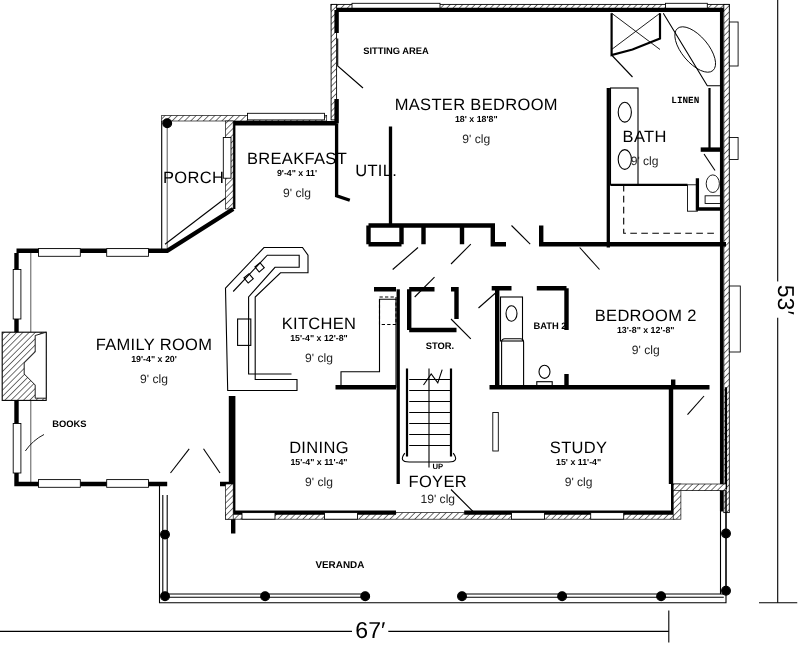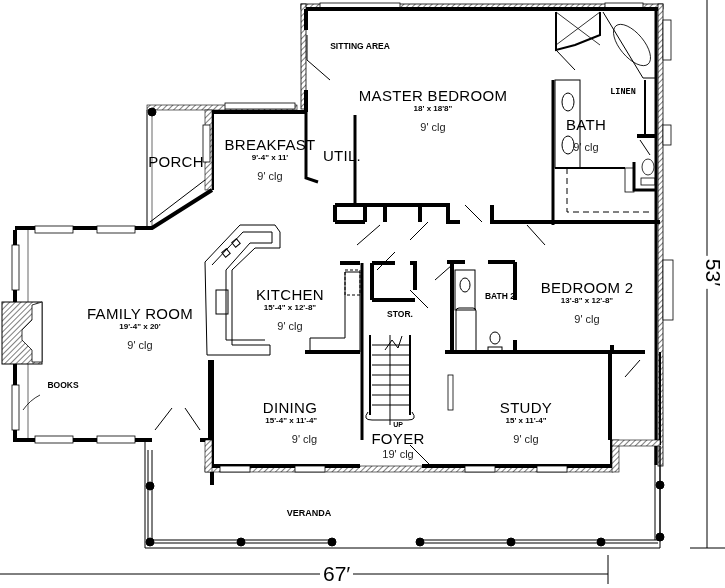--- a/index.html
+++ b/index.html
@@ -236,21 +236,21 @@
   <div class="name sm">STOR.</div>
 </div>
 <div class="lbl" style="left:500px;top:292px;">
   <div class="name sm">BATH 2</div>
 </div>
 <div class="lbl" style="left:587px;top:280px;">
   <div class="name">BEDROOM 2</div>
   <div class="dim">13'-8" x 12'-8"</div>
   <div class="clg">9' clg</div>
 </div>
-<div class="lbl" style="left:290px;top:400px;text-align:right;">
+<div class="lbl" style="left:290px;top:400px;">
   <div class="name">DINING</div>
   <div class="dim">15'-4" x 11'-4"</div>
   <div class="clg">9' clg</div>
 </div>
 <div class="lbl" style="left:398px;top:421px;">
   <div class="name sm" style="font-size:7px">UP</div>
 </div>
 <div class="lbl" style="left:398px;top:431px;">
   <div class="name">FOYER</div>
   <div class="clg" style="margin-top:3px">19' clg</div>

